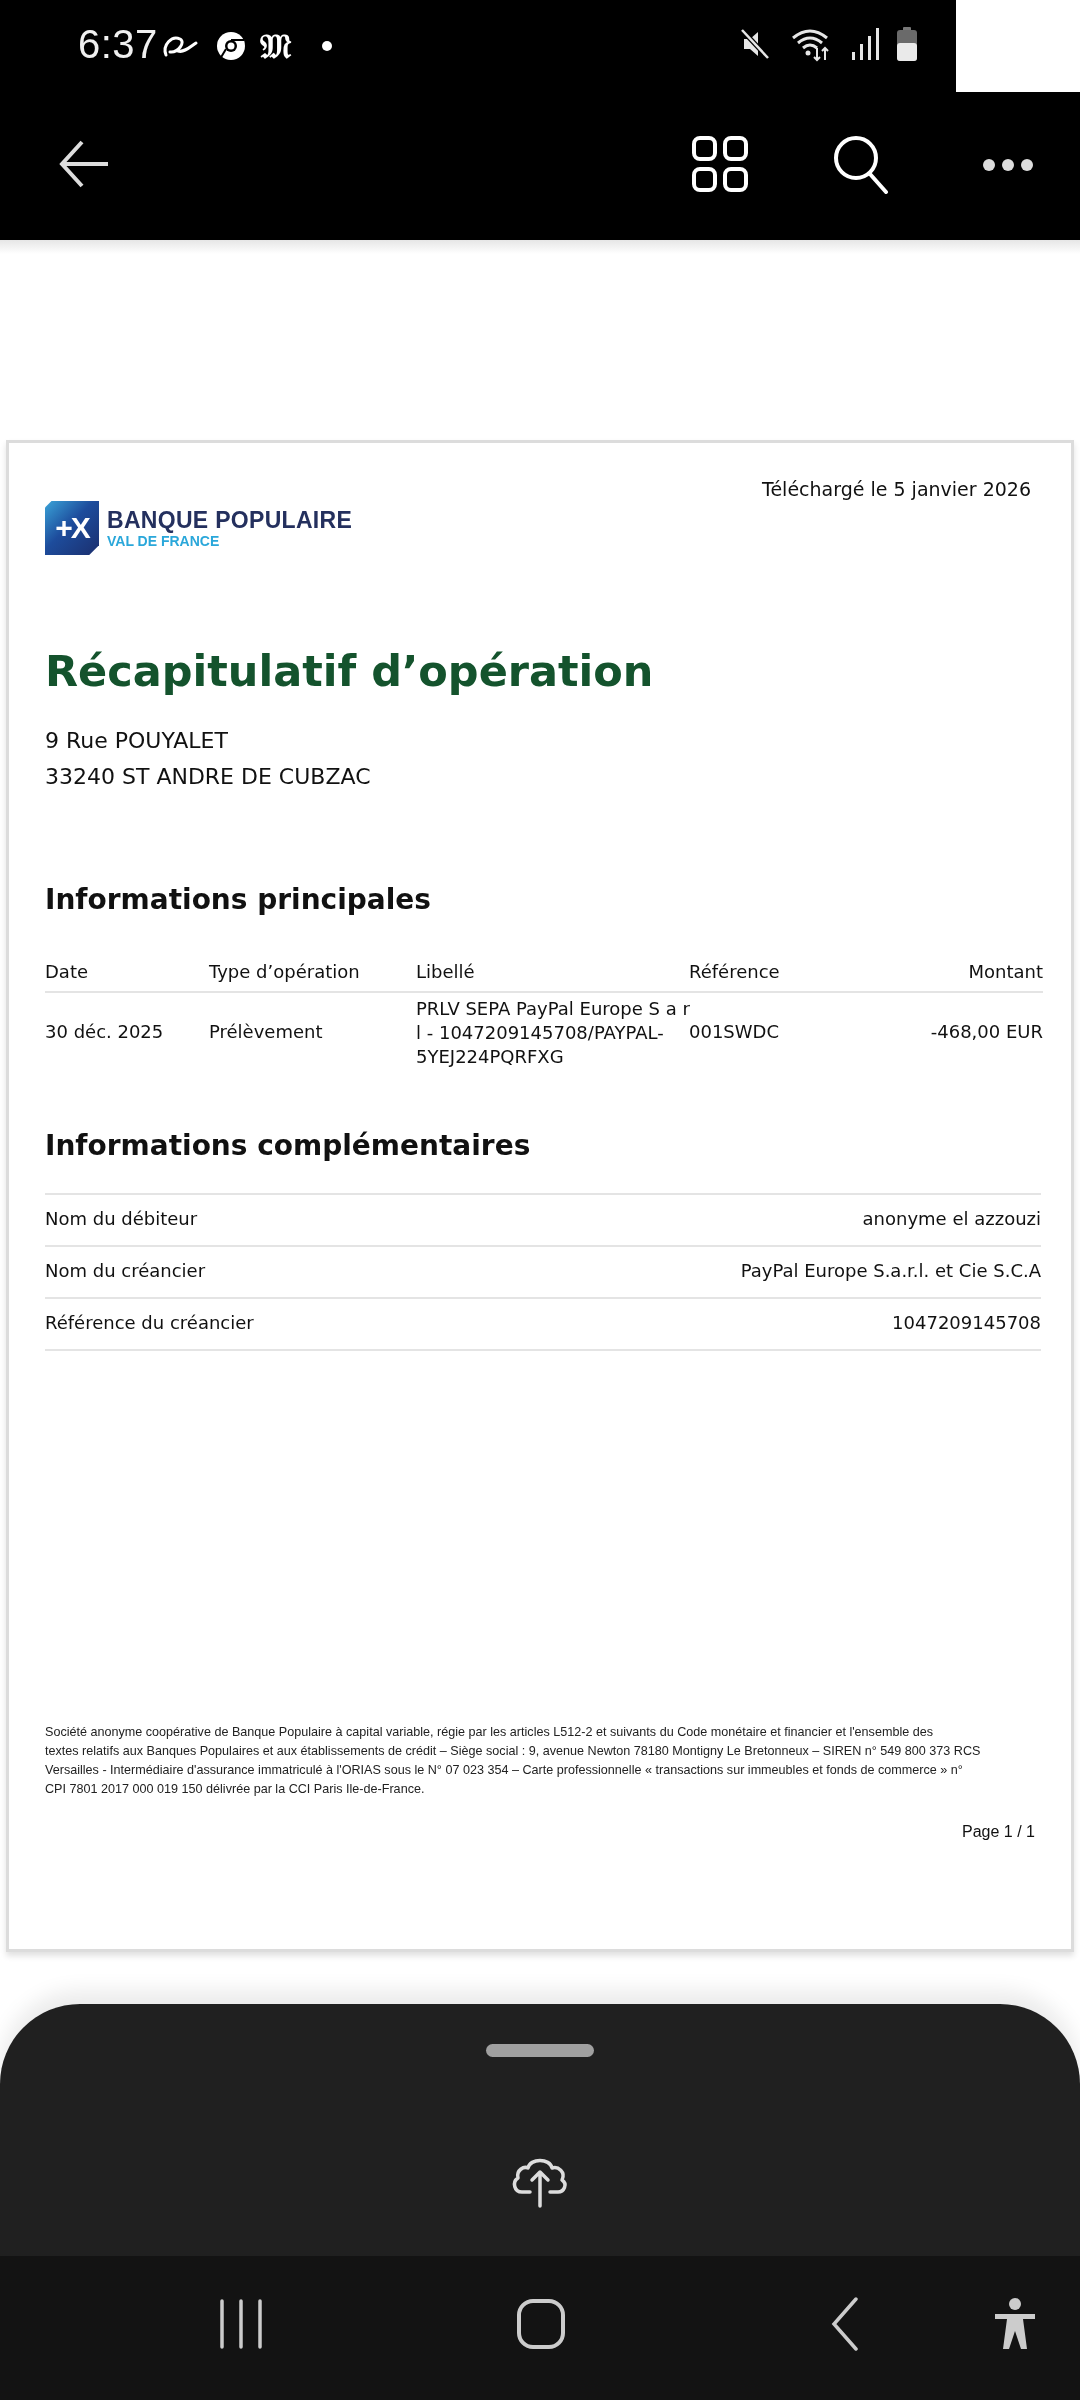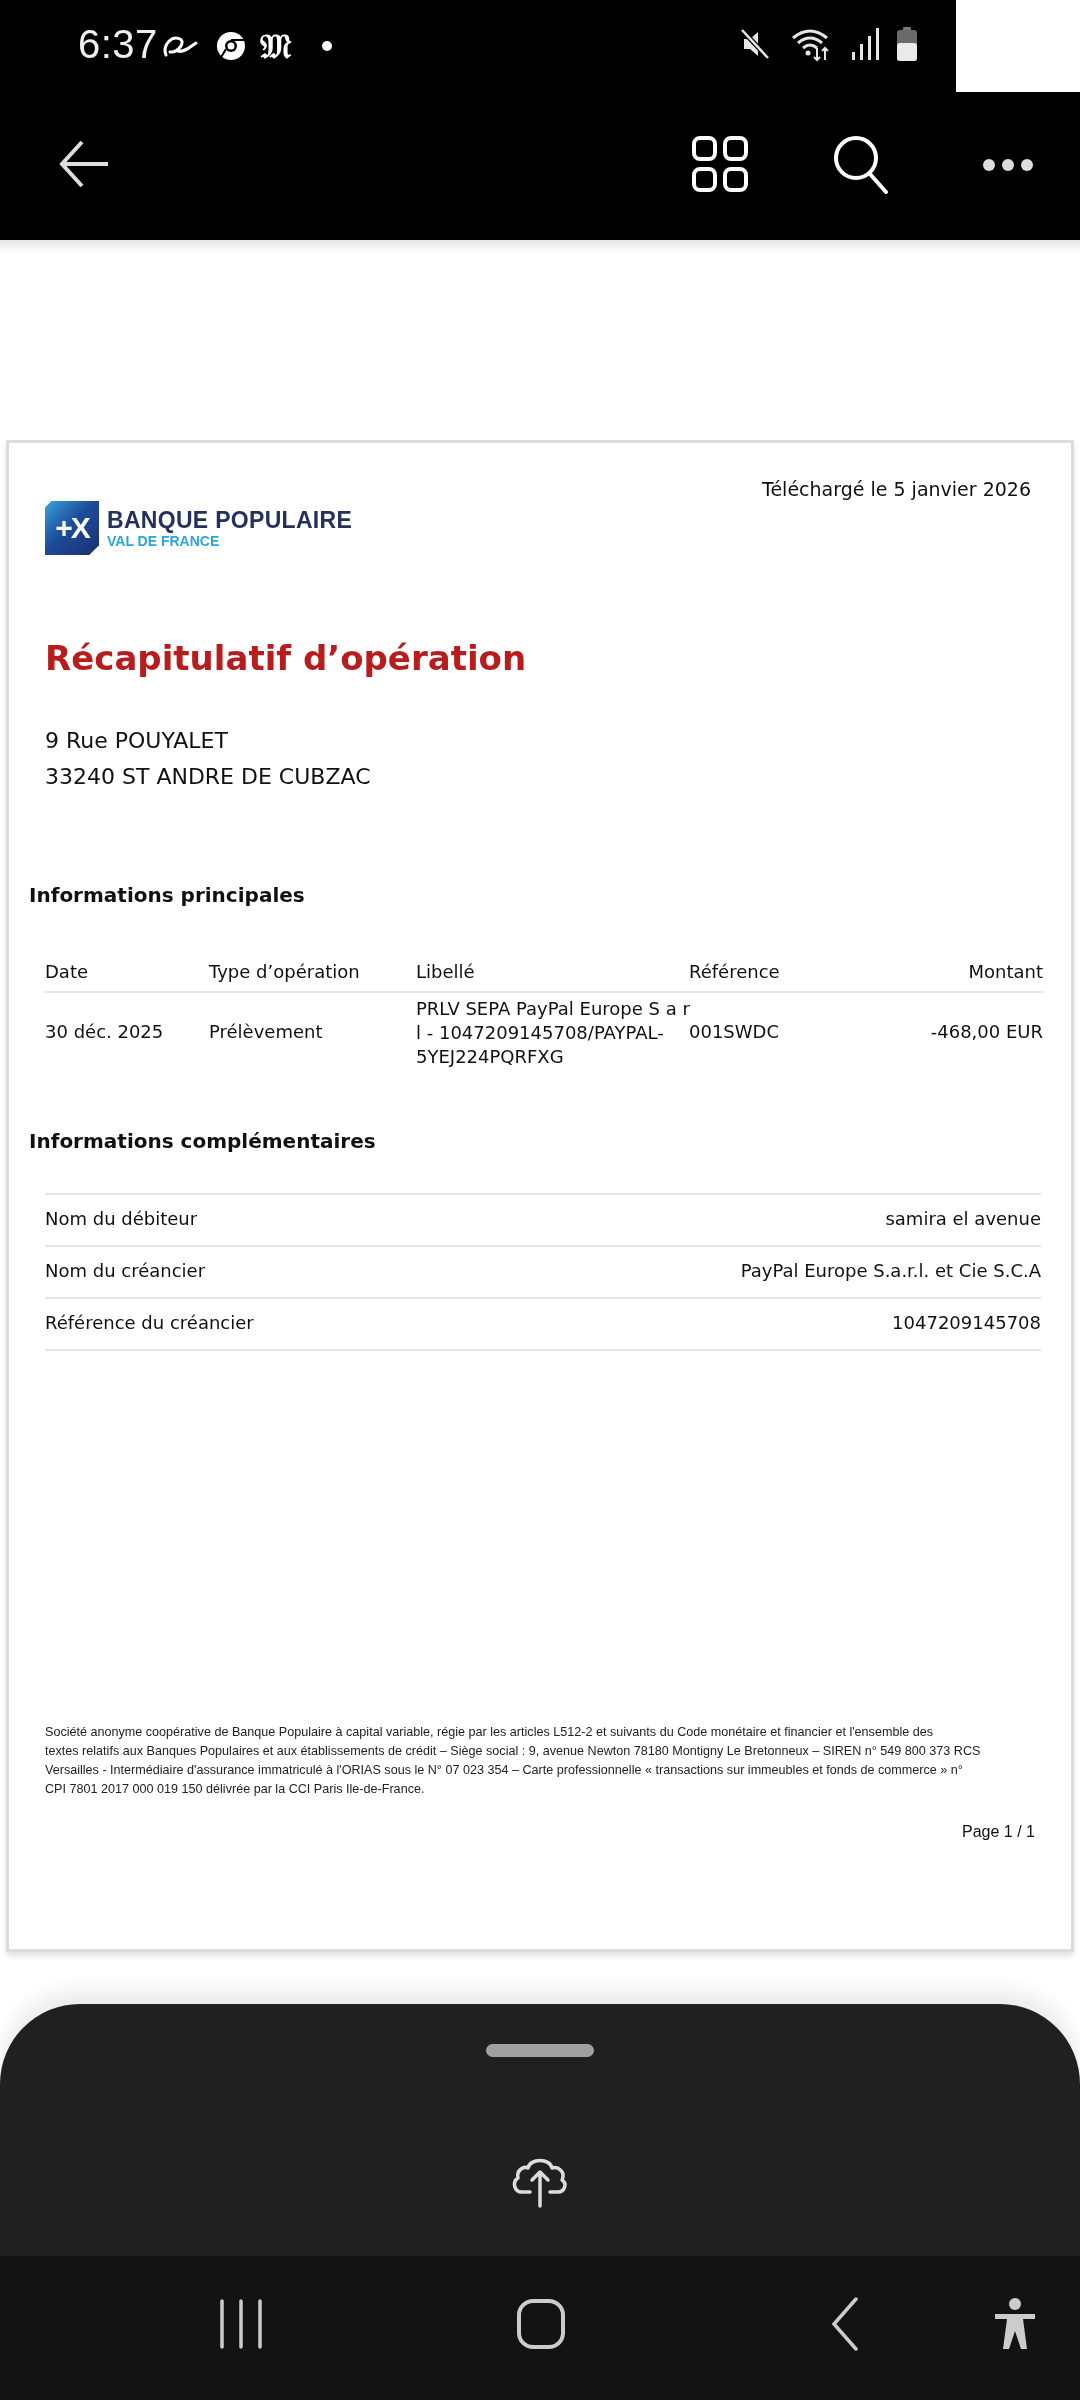--- a/index.html
+++ b/index.html
@@ -22,24 +22,24 @@
   .page { position: absolute; left: 6px; top: 200px; width: 1068px; height: 1512px; background: #fff; border: 3px solid #dcdcdc; box-shadow: 0 4px 6px rgba(0,0,0,0.12); }
 
   .doc { position: absolute; left: 0; top: 0; width: 100%; height: 100%; font-family: "DejaVu Sans", sans-serif; }
   .downloaded { position: absolute; right: 40px; top: 35px; font-size: 19px; color: #111; }
   .logo { position: absolute; left: 36px; top: 58px; display: flex; align-items: center; }
   .logo .mark { width: 54px; height: 54px; background: linear-gradient(135deg, #3aa3d8 0%, #1d4c9c 45%, #1b2f6e 100%); clip-path: polygon(12% 0, 100% 0, 100% 82%, 82% 100%, 0 100%, 0 12%); position: relative; color: #fff; font-family: "Liberation Sans", sans-serif; font-weight: bold; font-size: 30px; display: flex; align-items: center; justify-content: center; letter-spacing: -2px; }
   .logo .text { margin-left: 8px; line-height: 1; }
   .logo .t1 { font-family: "Liberation Sans", sans-serif; font-weight: bold; font-size: 23px; color: #24305e; letter-spacing: 0.3px; }
   .logo .t2 { font-family: "Liberation Sans", sans-serif; font-weight: bold; font-size: 14px; color: #2aa7da; margin-top: 2px; }
 
-  .title { position: absolute; left: 36px; top: 195px; font-size: 34px; font-weight: bold; color: #b91c1c; }
+  .title { position: absolute; left: 36px; top: 203px; font-size: 43px; font-weight: bold; color: #14532d; }
   .address { position: absolute; left: 36px; top: 280px; font-size: 22px; line-height: 36px; color: #111; }
 
-  .h2 { position: absolute; left: 20px; font-size: 20px; font-weight: bold; color: #111; }
+  .h2 { position: absolute; left: 36px; font-size: 28px; font-weight: bold; color: #111; }
 
   .optable { position: absolute; left: 36px; top: 508px; width: 998px; font-size: 18px; color: #111; }
   .optable .thead { position: relative; height: 42px; border-bottom: 2px solid #e4e4e4; }
   .optable .th, .optable .td { position: absolute; }
   .optable .th { top: 10px; }
   .optable .trow { position: relative; height: 80px; }
   .optable .td { top: 28px; }
   .optable .td.lib { top: 4px; line-height: 24px; width: 276px; }
   .col-date { left: 0; }
   .col-type { left: 164px; }
@@ -205,21 +205,21 @@
           <div class="td col-ref">001SWDC</div>
           <div class="td col-amt">-468,00 EUR</div>
         </div>
       </div>
 
       <div class="h2" style="top:686px;">Informations complémentaires</div>
 
       <div class="infotable">
         <div class="row">
           <div class="k">Nom du débiteur</div>
-          <div class="v">samira el avenue</div>
+          <div class="v">anonyme el azzouzi</div>
         </div>
         <div class="row">
           <div class="k">Nom du créancier</div>
           <div class="v">PayPal Europe S.a.r.l. et Cie S.C.A</div>
         </div>
         <div class="row">
           <div class="k">Référence du créancier</div>
           <div class="v">1047209145708</div>
         </div>
       </div>

